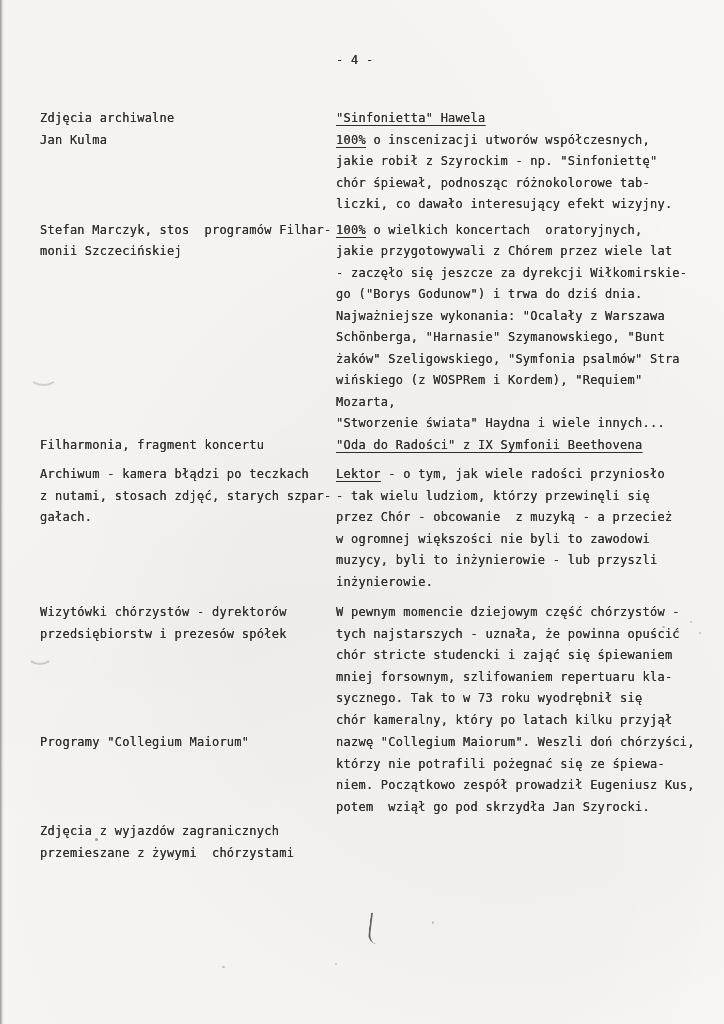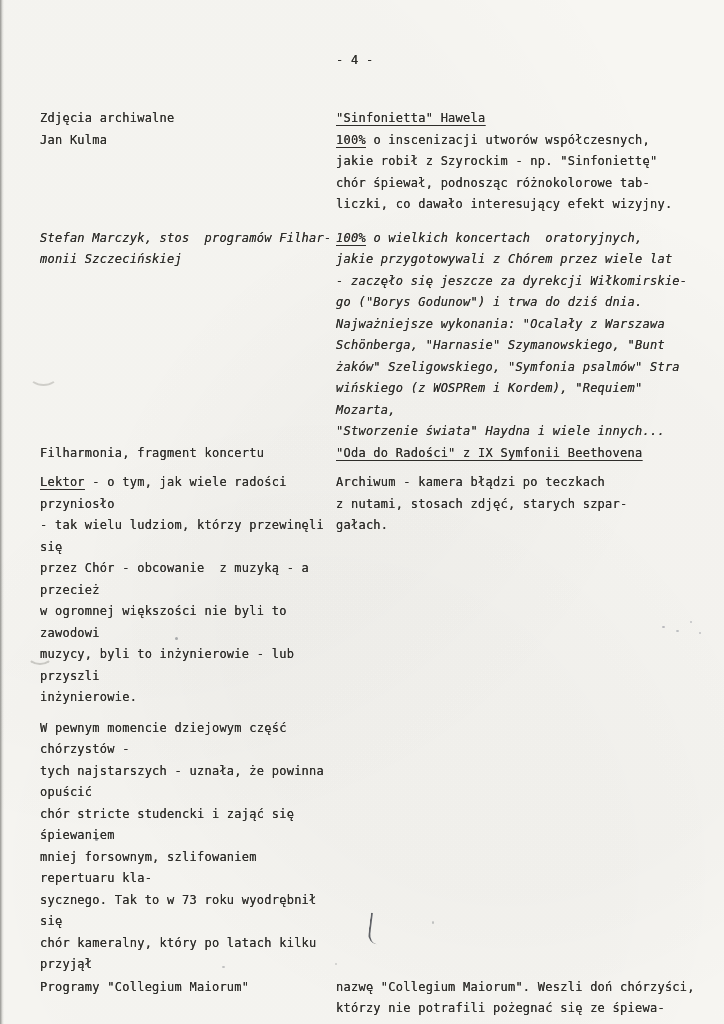--- a/index.html
+++ b/index.html
@@ -24,21 +24,21 @@
     background:linear-gradient(to right, rgba(70,70,66,0.55), rgba(70,70,66,0.12) 60%, transparent);
   }
   .typed{
     font-size:12px;line-height:21.5px;letter-spacing:0.25px;
     white-space:pre-wrap;
     text-shadow:0 0 0.5px rgba(44,43,40,0.85);
   }
   .page-number{position:absolute;left:336px;top:50px;}
   .script-body{position:absolute;left:40px;top:108px;right:18px;}
   .section{display:grid;grid-template-columns:296px 1fr;align-items:start;}
-  .m-s2{margin-top:12px;font-style:italic;}
+  .m-s2{margin-top:4px;}
   .m-s3{margin-top:0;}
   .m-s4{margin-top:8px;}
   .m-s5{margin-top:9px;}
   .m-s6{margin-top:1px;}
   .m-s7{margin-top:3px;gap:18px;}
   .u{text-decoration:underline;text-underline-offset:3px;text-decoration-thickness:1px;}
   .blk{display:block;}
   
   .smile{
     position:absolute;border:2px solid transparent;
@@ -85,32 +85,34 @@
 wińskiego (z WOSPRem i Kordem), "Requiem" Mozarta,
 "Stworzenie świata" Haydna i wiele innych...</span></div>
   </div>
 
   <div class="section m-s3">
     <div class="typed">Filharmonia, fragment koncertu</div>
     <div class="typed"><span class="u blk">"Oda do Radości" z IX Symfonii Beethovena</span></div>
   </div>
 
   <div class="section m-s4">
+    <div class="typed">Archiwum - kamera błądzi po teczkach
+z nutami, stosach zdjęć, starych szpar-
+gałach.</div>
     <div class="typed"><span class="u">Lektor</span><span> - o tym, jak wiele radości przyniosło
 - tak wielu ludziom, którzy przewinęli się
 przez Chór - obcowanie  z muzyką - a przecież
 w ogromnej większości nie byli to zawodowi
 muzycy, byli to inżynierowie - lub przyszli
 inżynierowie.</span></div>
-    <div class="typed">Archiwum - kamera błądzi po teczkach
-z nutami, stosach zdjęć, starych szpar-
-gałach.</div>
   </div>
 
   <div class="section m-s5">
+    <div class="typed">Wizytówki chórzystów - dyrektorów
+przedsiębiorstw i prezesów spółek</div>
     <div class="typed"><span>W pewnym momencie dziejowym część chórzystów -
 tych najstarszych - uznała, że powinna opuścić
 chór stricte studencki i zająć się śpiewaniem
 mniej forsownym, szlifowaniem repertuaru kla-
 sycznego. Tak to w 73 roku wyodrębnił się
 chór kameralny, który po latach kilku przyjął</span></div>
   </div>
 
   <div class="section m-s6">
     <div class="typed">Programy "Collegium Maiorum"</div>

